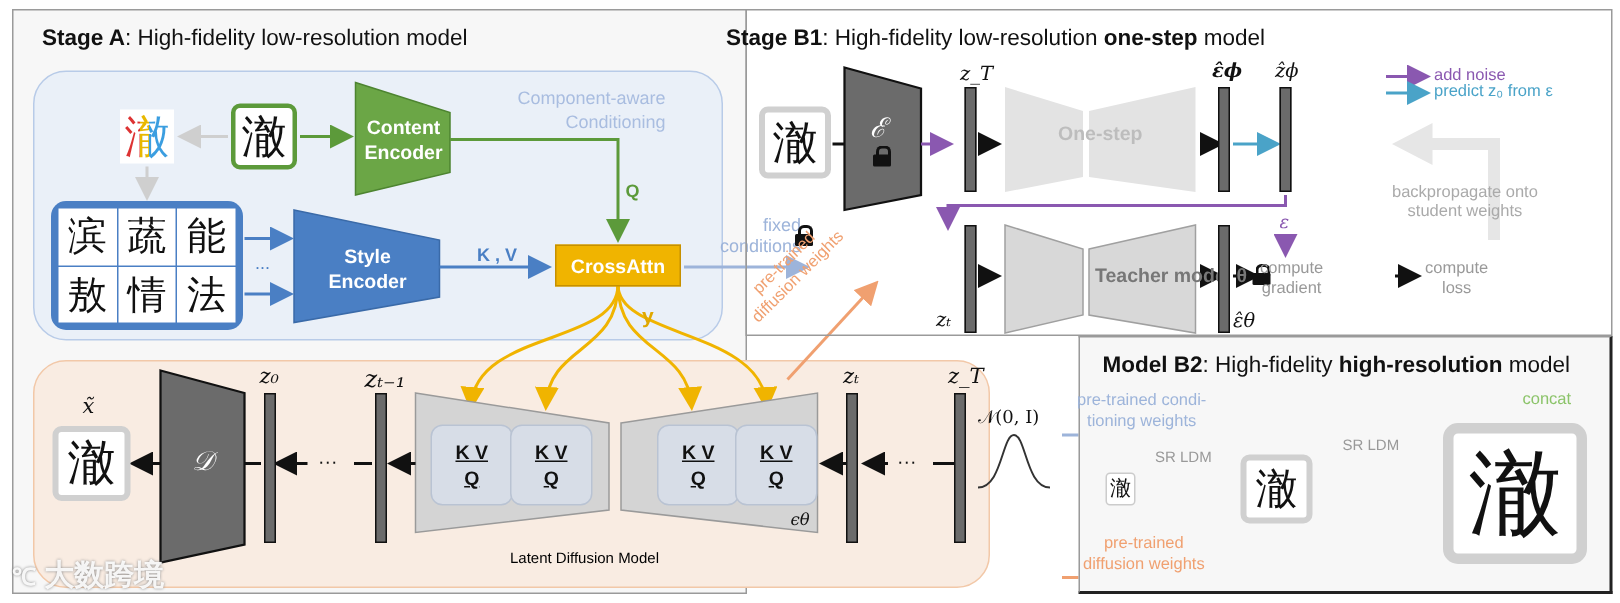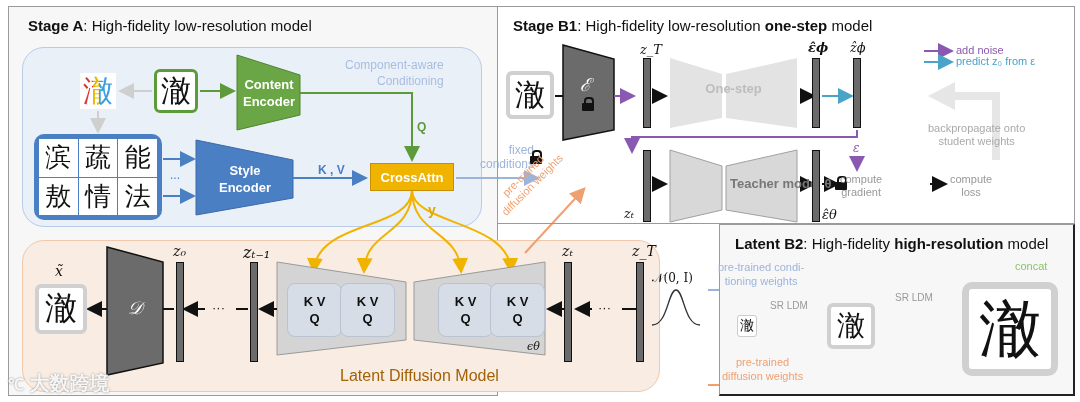--- a/index.html
+++ b/index.html
@@ -3,41 +3,41 @@
 <meta charset="utf-8">
 <style>
   html, body { margin:0; padding:0; background:#ffffff; }
   body { width:1080px; height:402px; position:relative; overflow:hidden; font-family:"Liberation Sans", sans-serif; }
   .panel { position:absolute; box-sizing:border-box; }
   .title { position:absolute; font-size:15px; color:#111; white-space:nowrap; }
   .title b { font-weight:bold; }
   .lbl { position:absolute; white-space:nowrap;text-align:right; }
   .glyph { font-family:"DejaVu Sans", sans-serif; }
   .charbox { position:absolute; background:#fff; display:flex; align-items:center; justify-content:center; box-sizing:border-box; }
-  .kvq { position:absolute; width:55px; height:54px; border-radius:8px; background:#d7dde7; border:1.5px solid #b9c3d3; box-sizing:border-box; display:flex; flex-direction:column; align-items:center; justify-content:center; font-weight:bold; font-size:13px; color:#111; line-height:17px; }
+  .kvq { position:absolute; width:55px; height:54px; border-radius:8px; background:#d7dde7; border:1.5px solid #b9c3d3; box-sizing:border-box; display:flex; flex-direction:column; align-items:center; justify-content:center; font-weight:bold; font-size:13px; color:#111; line-height:17px;text-decoration:underline; }
   .latent { position:absolute; width:8px; background:#6b6b6b; border:1.5px solid #111; box-sizing:border-box; }
   .math { font-family:"DejaVu Serif", serif; font-style:italic; }
   svg { position:absolute; left:0; top:0; overflow:visible; }
 </style>
 </head>
 <body>
 
 <div class="panel" style="left:8px;top:6px;width:490px;height:390px;border:1.5px solid #9a9a9a;background:#f7f7f7;"></div>
 <div class="title" style="left:28px;top:17px;">
   <b>Stage A</b><span>: High-fidelity low-resolution model</span>
 </div>
 
 <div class="panel" style="left:22px;top:47px;width:460px;height:180px;border:1.5px solid #b8cbe8;border-radius:22px;background:#eaf0f8;"></div>
 <div class="lbl" style="left:345px;top:57px;font-size:12px;color:#a9bde0;text-align:right;line-height:16px;">
   <div>Component-aware</div>
   <div style="text-align:right;">Conditioning</div>
 </div>
 
 <div class="panel" style="left:22px;top:240px;width:638px;height:152px;border:1.5px solid #f2c8a8;border-radius:22px;background:#f9ece2;"></div>
-<div class="lbl" style="left:340px;top:367px;font-size:16px;color:#a16207;">Latent Diffusion Model</div>
+<div class="lbl" style="left:340px;top:367px;font-size:10px;color:#000000;">Latent Diffusion Model</div>
 
 <div class="charbox glyph" style="left:80px;top:73px;width:36px;height:36px;font-size:30px;">
   <span style="background:linear-gradient(90deg,#d33 0 35%,#e8b800 35% 55%,#3b9ee0 55%);-webkit-background-clip:text;background-clip:text;color:transparent;">澈</span>
 </div>
 
 <div class="charbox glyph" style="left:154px;top:69px;width:44px;height:44px;border:3px solid #5c9a3a;border-radius:6px;font-size:30px;color:#111;">
   <span>澈</span>
 </div>
 
 <div class="panel" style="left:34px;top:134px;width:128px;height:86px;background:#4a7fc4;border-radius:10px;padding:5px;display:grid;grid-template-columns:repeat(3,1fr);grid-template-rows:repeat(2,1fr);gap:1px;">
@@ -241,21 +241,21 @@
 <div class="latent" style="left:636px;top:262px;height:100px;"></div>
 <div class="lbl math" style="left:632px;top:243px;font-size:14px;color:#111;">z_T</div>
 <div class="lbl math" style="left:652px;top:271px;font-size:12px;color:#111;font-style:normal;">𝒩(0, I)</div>
 
 <div class="lbl" style="left:8px;top:370px;font-size:20px;color:rgba(255,255,255,0.9);font-weight:bold;text-shadow:0 0 2px #888;">
   <span style="font-size:16px;">℃</span>
   <span class="glyph">大数跨境</span>
 </div>
 
 <div class="panel" style="left:497px;top:6px;width:578px;height:218px;border:1.5px solid #9a9a9a;background:transparent;"></div>
-<div class="title" style="left:513px;top:17px;text-align:center;">
+<div class="title" style="left:484px;top:17px;text-align:center;">
   <b>Stage B1</b><span>: High-fidelity low-resolution </span><b>one-step</b><span> model</span>
 </div>
 
 <div class="charbox glyph" style="left:506px;top:71px;width:48px;height:48px;border:4px solid #d0d0d0;border-radius:6px;font-size:30px;color:#111;">
   <span>澈</span>
 </div>
 <div class="lbl math" style="left:580px;top:72px;font-size:18px;color:#fff;">ℰ</div>
 <div class="lbl" style="left:582px;top:97px;width:12px;height:14px;">
   <div style="position:absolute;left:2px;top:0;width:6px;height:6px;border:2px solid #111;border-bottom:none;border-radius:4px 4px 0 0;"></div>
   <div style="position:absolute;left:0;top:6px;width:12px;height:8px;background:#111;border-radius:1px;"></div>
@@ -296,21 +296,21 @@
 <div class="lbl" style="left:928px;top:122px;font-size:11px;color:#aaa;text-align:center;line-height:13px;">
   <div>backpropagate onto</div>
   <div>student weights</div>
 </div>
 
 <div class="lbl" style="left:956px;top:44px;font-size:11px;color:#8a58b0;">add noise</div>
 <div class="lbl" style="left:956px;top:55px;font-size:11px;color:#4aa3c8;">predict z₀ from ε</div>
 
 <div class="panel" style="left:719px;top:224px;width:356px;height:172px;border:2px solid #222;border-top:1.5px solid #9a9a9a;border-left:1.5px solid #9a9a9a;background:#f7f7f7;"></div>
 <div class="title" style="left:735px;top:235px;">
-  <b>Latent B2</b><span>: High-fidelity </span><b>high-resolution</b><span> model</span>
+  <b>Model B2</b><span>: High-fidelity </span><b>high-resolution</b><span> model</span>
 </div>
 <div class="lbl" style="left:1015px;top:260px;font-size:11px;color:#8cc46a;">concat</div>
 
 <div class="lbl" style="left:718px;top:260px;font-size:11px;color:#9db4da;text-align:center;line-height:14px;">
   <div>pre-trained condi-</div>
   <div>tioning weights</div>
 </div>
 <div class="lbl" style="left:722px;top:355px;font-size:11px;color:#f0a070;text-align:center;line-height:14px;">
   <div>pre-trained</div>
   <div>diffusion weights</div>

